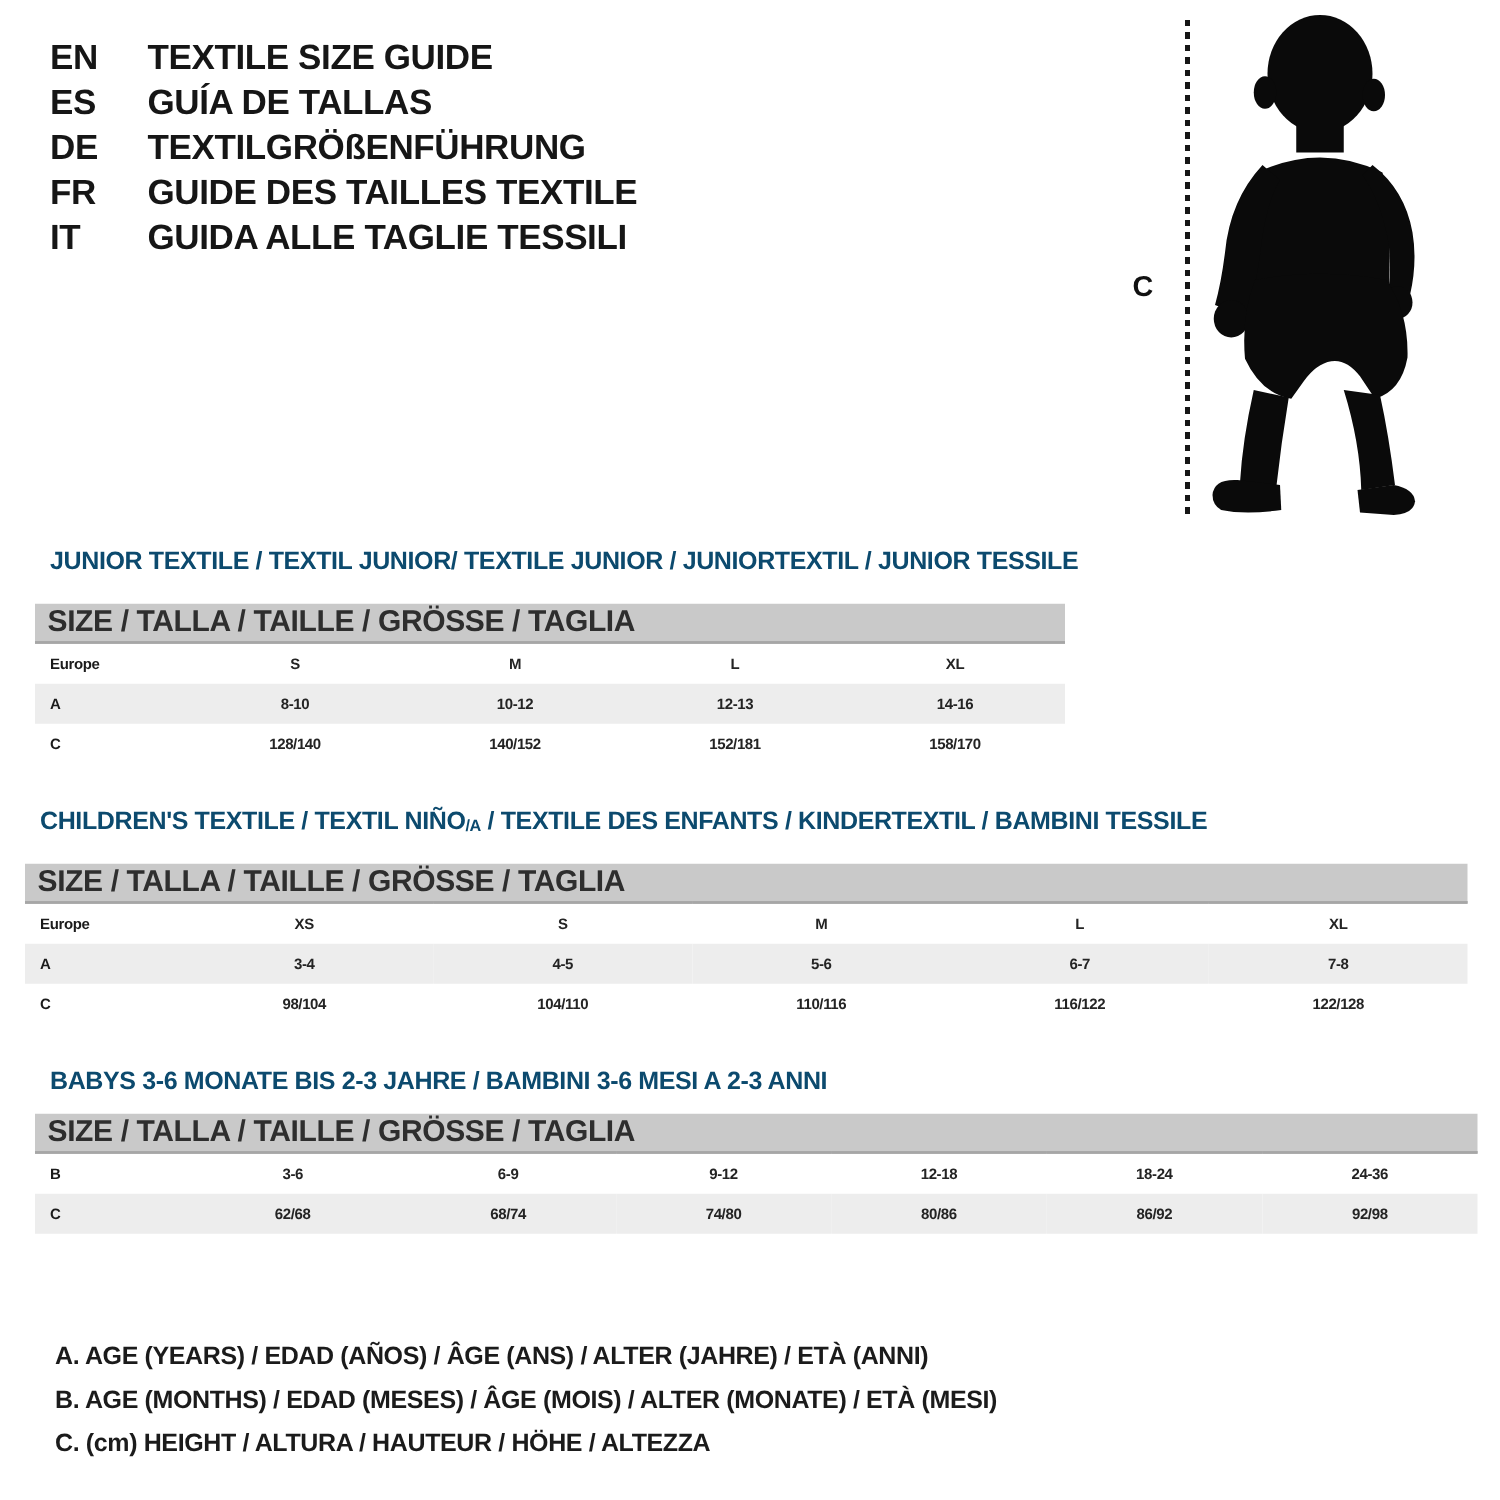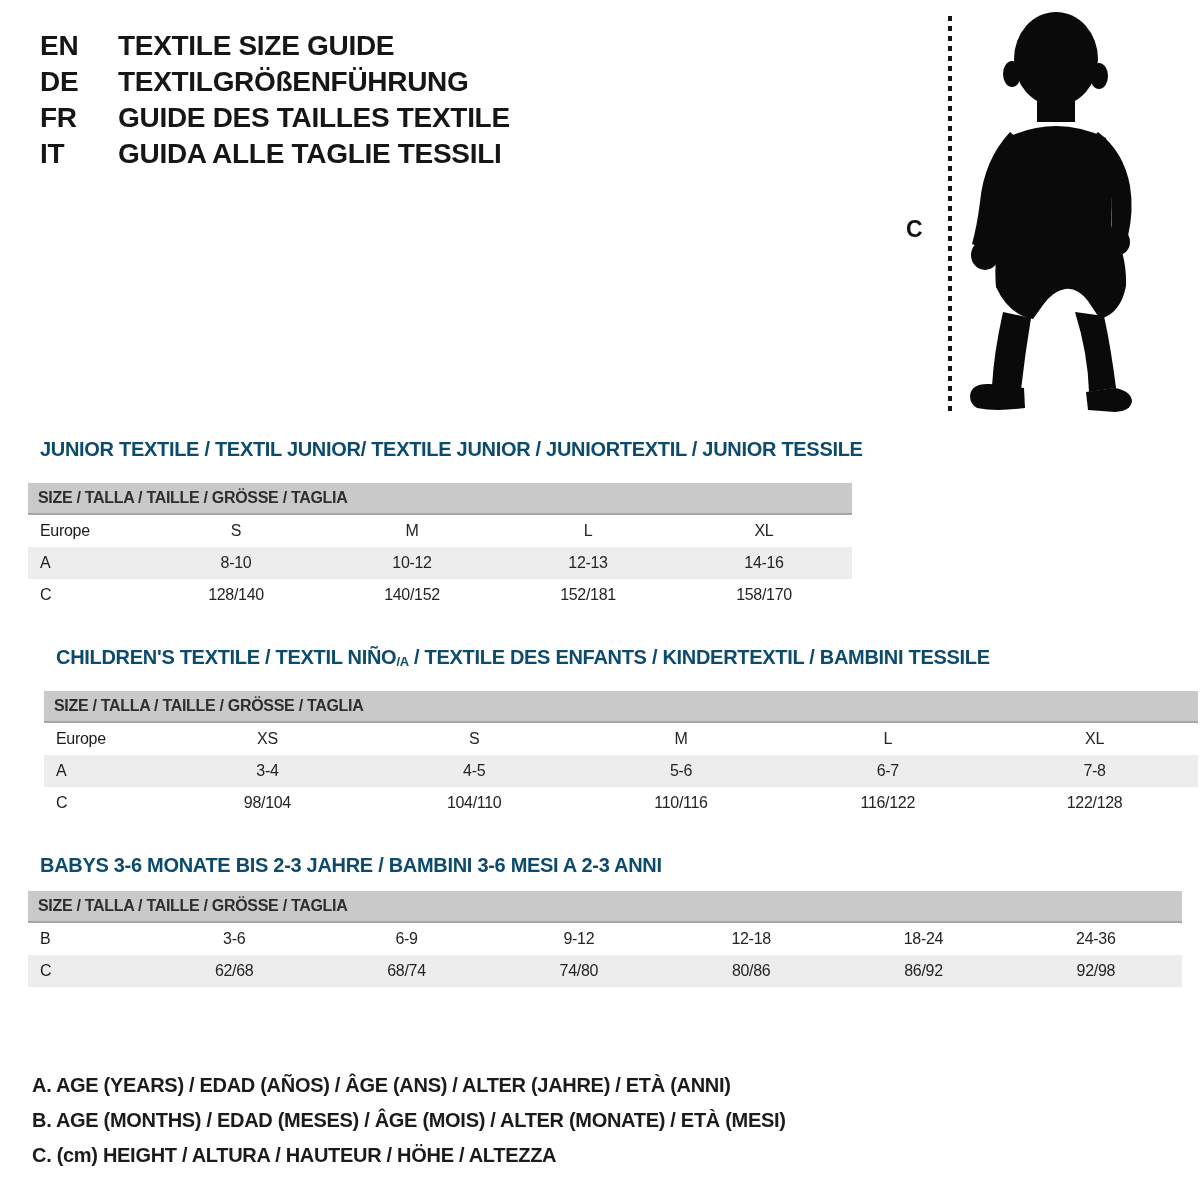--- a/index.html
+++ b/index.html
@@ -13,49 +13,53 @@
 
   
   .height-line{position:absolute;left:948px;top:16px;width:4px;height:400px;
                background:repeating-linear-gradient(to bottom,#161616 0 5px,transparent 5px 10px);}
   .height-label{position:absolute;left:906px;top:216px;font-size:23px;font-weight:bold;color:#111;}
   svg.toddler{position:absolute;left:958px;top:12px;}
 
   
   .section{position:absolute;}
   .section-0{top:432px;left:28px;width:824px;}
-  .section-1{top:640px;left:44px;width:1154px;}
+  .section-1{top:640px;left:20px;width:1154px;}
   .section-2{top:848px;left:28px;width:1154px;}
   .section-title{margin-left:12px;font-size:20px;font-weight:bold;letter-spacing:-0.3px;color:#0c4a6e;}
   .title-line{line-height:35px;height:35px;white-space:nowrap;}
   .t-small{font-size:13px;position:relative;top:2px;}
 
   .size-table{border-collapse:collapse;table-layout:fixed;width:100%;margin-top:16px;}
   .section-2 .size-table{margin-top:8px;}
-  th.bar{background:#c9c9c9;border-bottom:2px solid #a6a6a6;height:30px;font-size:16px;text-align:left;
+  th.bar{background:#c9c9c9;border-bottom:2px solid #a6a6a6;height:30px;font-size:24px;text-align:left;
          padding:0 0 0 10px;color:#2e2e2e;font-weight:bold;letter-spacing:-0.3px;}
-  .size-table td{height:32px;font-size:16px;font-weight:normal;color:#242424;text-align:center;
+  .size-table td{height:32px;font-size:12px;font-weight:bold;color:#242424;text-align:center;
                  letter-spacing:-0.3px;padding:0;}
   td.rowlabel{text-align:left;padding-left:12px;color:#1b1b1b;}
   tr.shaded td{background:#ededed;}
   col.labelcol{width:120px;}
 
   
-  #notes{position:absolute;top:1068px;left:32px;}
+  #notes{position:absolute;top:1068px;left:44px;}
   .note-line{line-height:35px;font-size:20px;font-weight:bold;letter-spacing:-0.3px;color:#1b1b1b;white-space:nowrap;}
 </style>
 </head>
 <body>
 
 <div class="canvas">
 
   <div id="language-list">
       <div class="lang-row">
         <span class="lang-code">EN</span>
         <span class="lang-label">TEXTILE SIZE GUIDE</span>
+      </div>
+      <div class="lang-row">
+        <span class="lang-code">ES</span>
+        <span class="lang-label">GUÍA DE TALLAS</span>
       </div>
       <div class="lang-row">
         <span class="lang-code">DE</span>
         <span class="lang-label">TEXTILGRÖßENFÜHRUNG</span>
       </div>
       <div class="lang-row">
         <span class="lang-code">FR</span>
         <span class="lang-label">GUIDE DES TAILLES TEXTILE</span>
       </div>
       <div class="lang-row">

